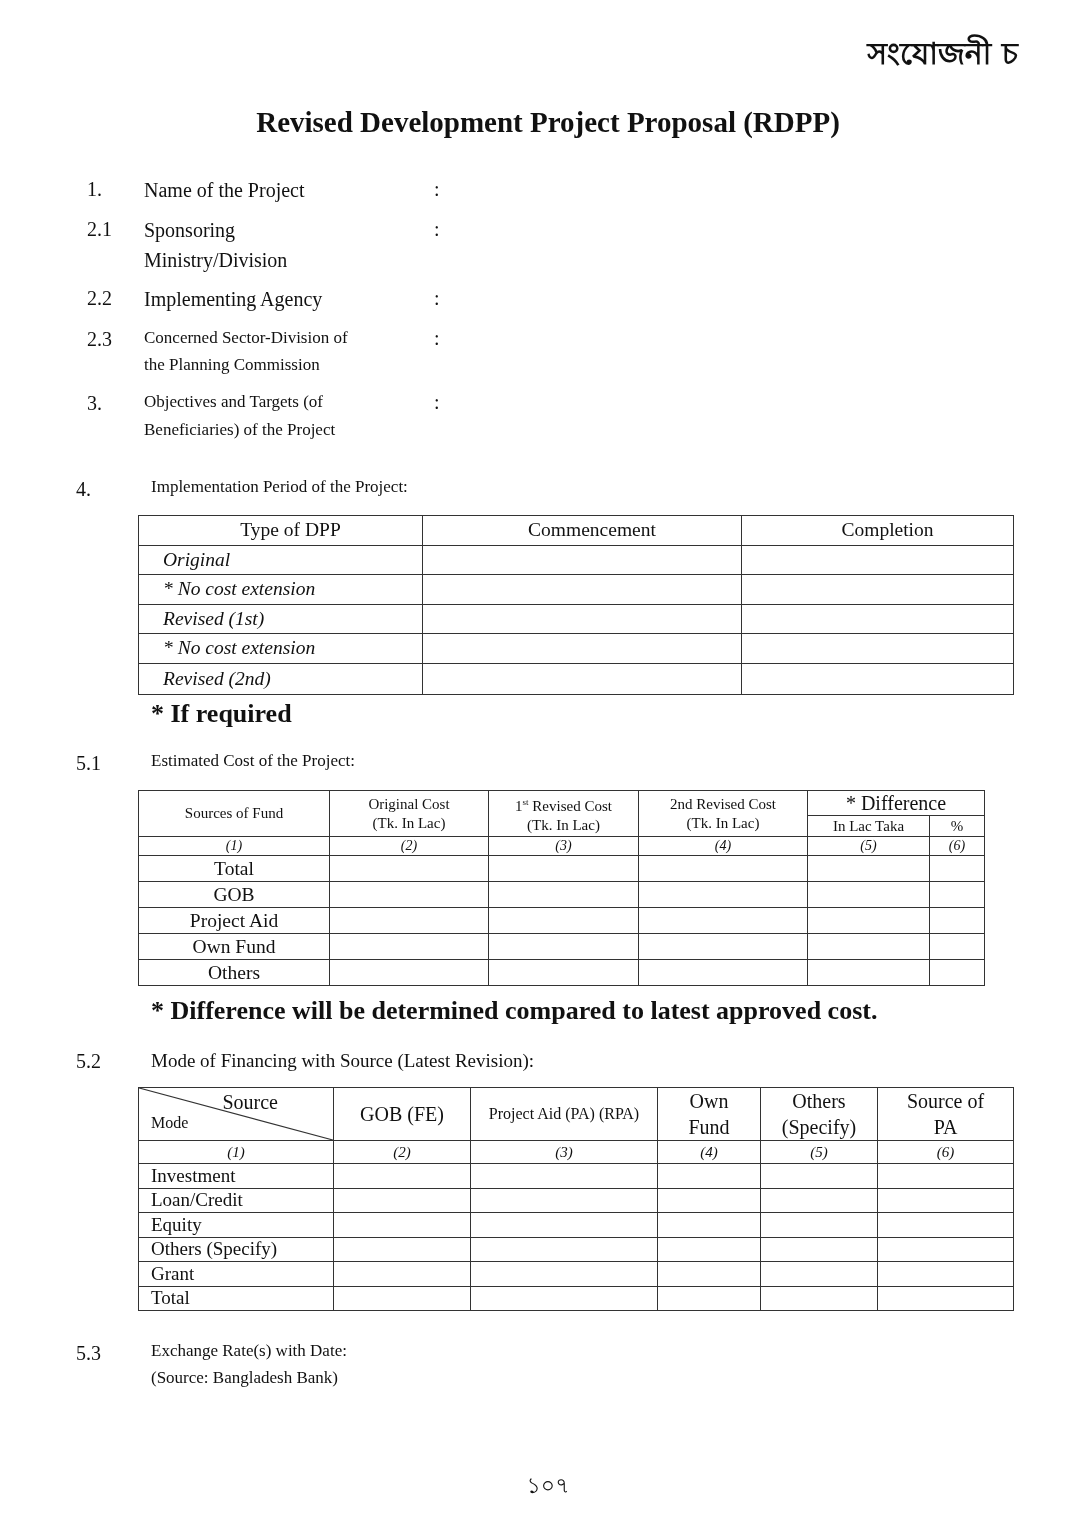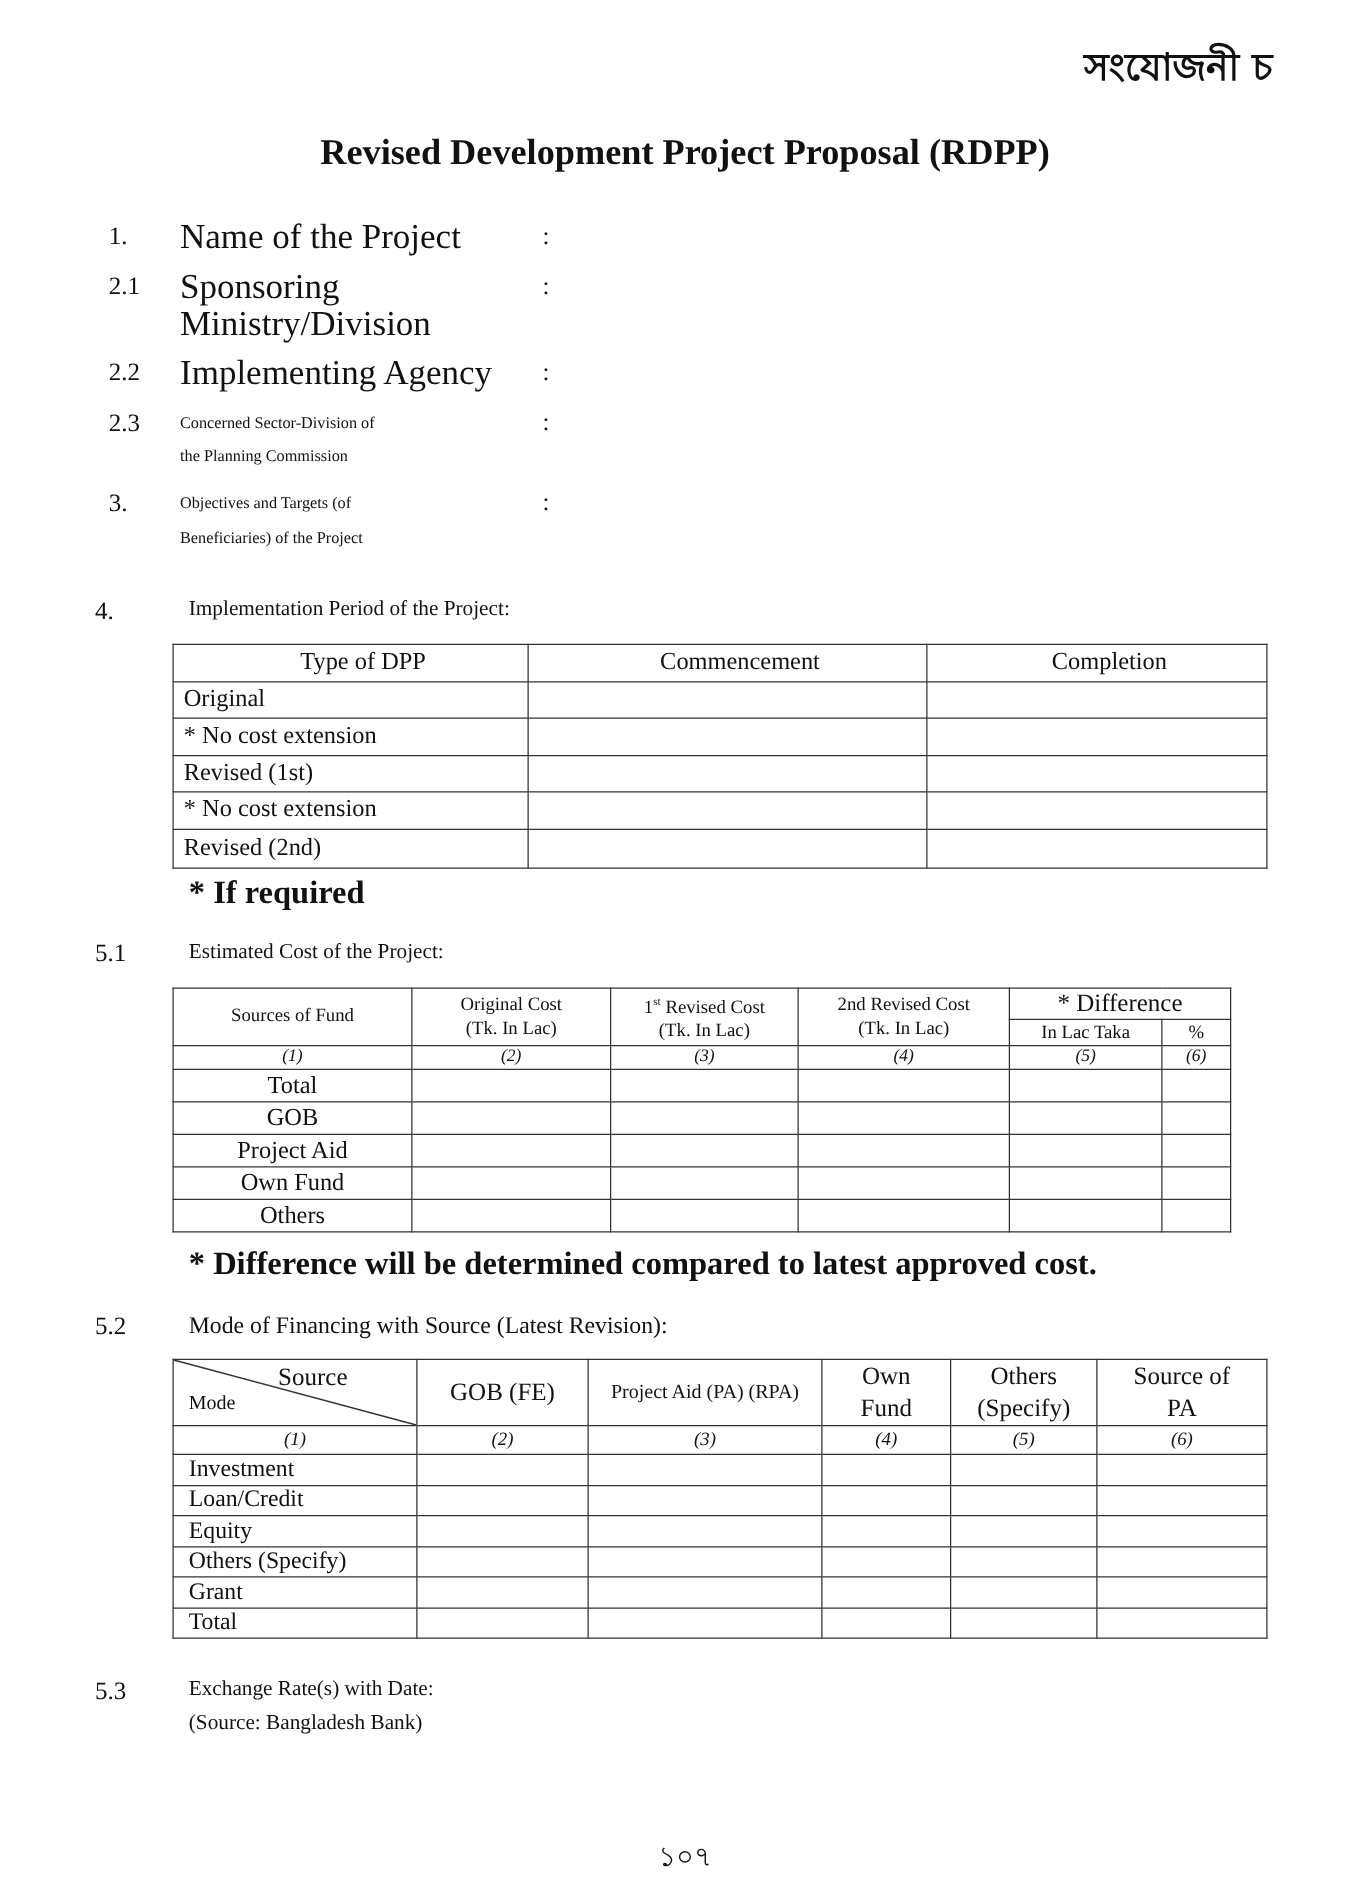--- a/index.html
+++ b/index.html
@@ -4,32 +4,32 @@
   <style>
     html, body { margin: 0; padding: 0; background: #ffffff; }
     body {
       width: 1090px; height: 1514px; position: relative; overflow: hidden;
       font-family: "Liberation Serif", "DejaVu Serif", serif; color: #111111;
     }
     .abs { position: absolute; }
     .annex { right: 72px; top: 30px; font-family: "DejaVu Sans", sans-serif; font-size: 30px; font-weight: bold; }
     .title { left: 0; width: 1096px; top: 106px; text-align: center; font-size: 29px; font-weight: bold; }
     .info-num { left: 87px; font-size: 20px; }
-    .info-label { left: 144px; font-size: 28px; line-height: 30px; }
-    .info-label.sm { font-size: 13px; line-height: 27px; }
+    .info-label { left: 144px; font-size: 20px; line-height: 30px; }
+    .info-label.sm { font-size: 17px; line-height: 27px; }
     .info-colon { left: 434px; font-size: 20px; }
     .sec-num { left: 76px; font-size: 20px; }
     .sec-title { left: 151px; font-size: 17px; }
     table { border-collapse: collapse; position: absolute; }
     td { border: 1.4px solid #333; padding: 0; }
     
     #t4 { left: 138px; top: 515px; width: 876px; }
     #t4 td { height: 28.5px; font-size: 19.5px; }
     #t4 .h { text-align: center; padding-left: 20px; }
-    #t4 .lbl { padding-left: 8px; }
+    #t4 .lbl { padding-left: 24px; font-style: italic; }
     .note { font-size: 26px; font-weight: bold; }
     
     #t51 { left: 138px; top: 790px; width: 847px; }
     #t51 td { text-align: center; font-size: 19.5px; }
     #t51 .hd { font-size: 15px; line-height: 19px; }
     #t51 .idx { font-size: 14px; font-style: italic; height: 18px; }
     #t51 .row td { height: 25px; }
     #t51 .diff { font-size: 20px; height: 24px; }
     #t51 .sub { font-size: 15px; height: 20px; }
     

